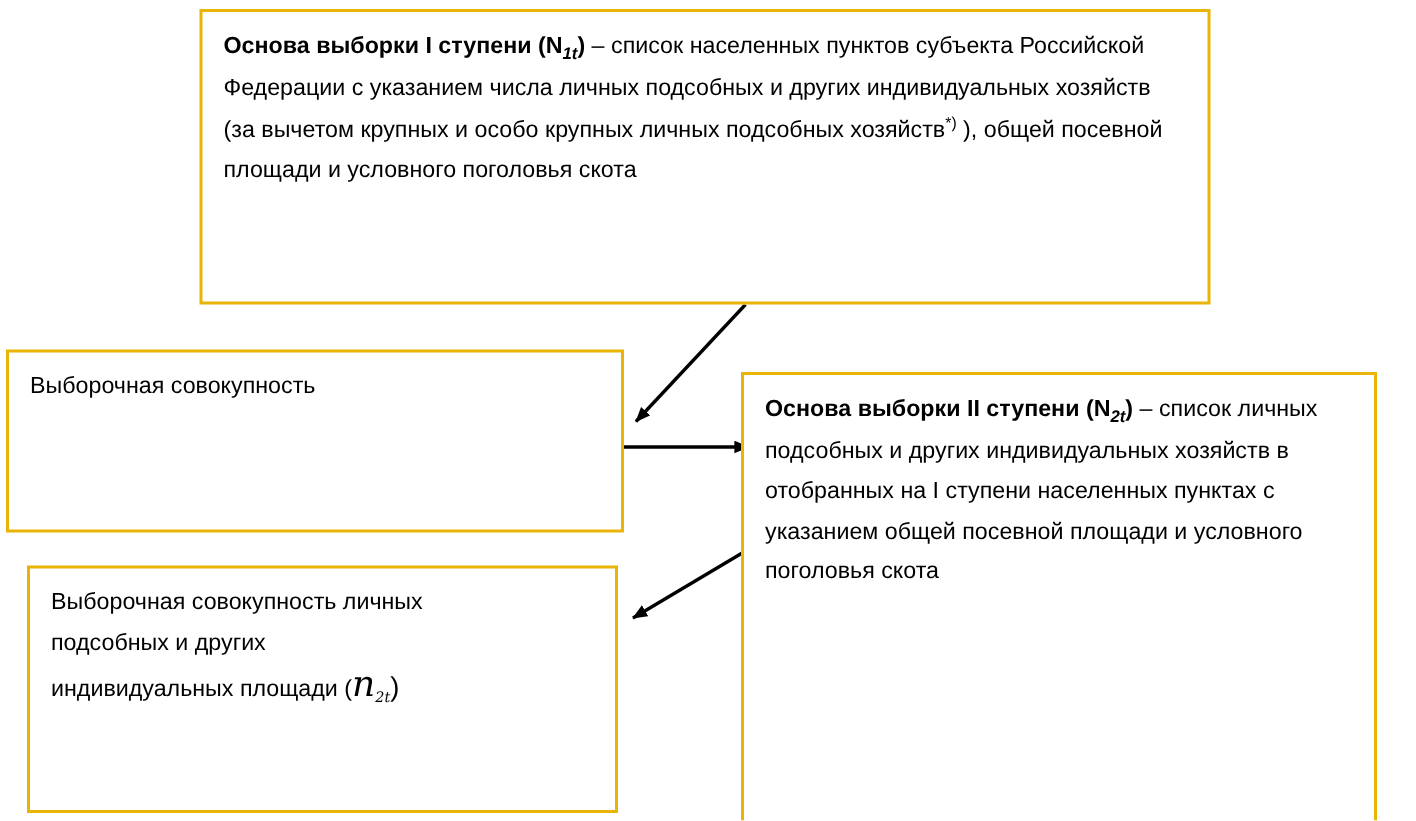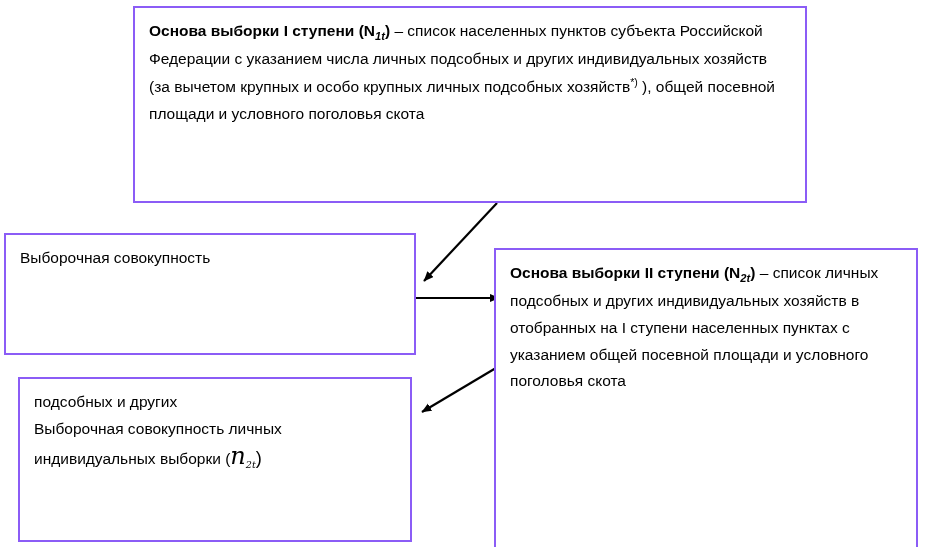--- a/index.html
+++ b/index.html
@@ -12,21 +12,21 @@
     width: 944px;
     height: 547px;
     background: #ffffff;
     font-family: "Liberation Sans", sans-serif;
     color: #000000;
     overflow: hidden;
   }
   .box {
     position: absolute;
     box-sizing: border-box;
-    border: 2px solid #8b5cf6;
+    border: 2px solid #eab308;
     background: #ffffff;
     line-height: 1.72;
     font-size: 15.5px;
   }
   .box .inner {
     padding: 10px 14px 8px 14px;
   }
   .b1 {
     left: 133px;
     top: 6px;
@@ -118,21 +118,21 @@
   </div>
 
   <div class="box b3">
     <div class="inner">
       <span class="bold">Основа выборки II ступени</span><span class="bold"> (<span>N</span><span class="sub">2t</span>)</span><span> – список личных подсобных и других индивидуальных хозяйств в отобранных на I ступени населенных пунктах с указанием общей посевной площади и условного поголовья скота</span>
     </div>
   </div>
 
   <div class="box b4">
     <div class="inner">
+      <div>Выборочная совокупность личных</div>
       <div>подсобных и других</div>
-      <div>Выборочная совокупность личных</div>
       <div>
-        <span>индивидуальных выборки (</span><span class="mathsym">n</span><span class="mathsub">2t</span><span class="paren">)</span>
+        <span>индивидуальных площади (</span><span class="mathsym">n</span><span class="mathsub">2t</span><span class="paren">)</span>
       </div>
     </div>
   </div>
 
 </div>
 
 </body></html>

